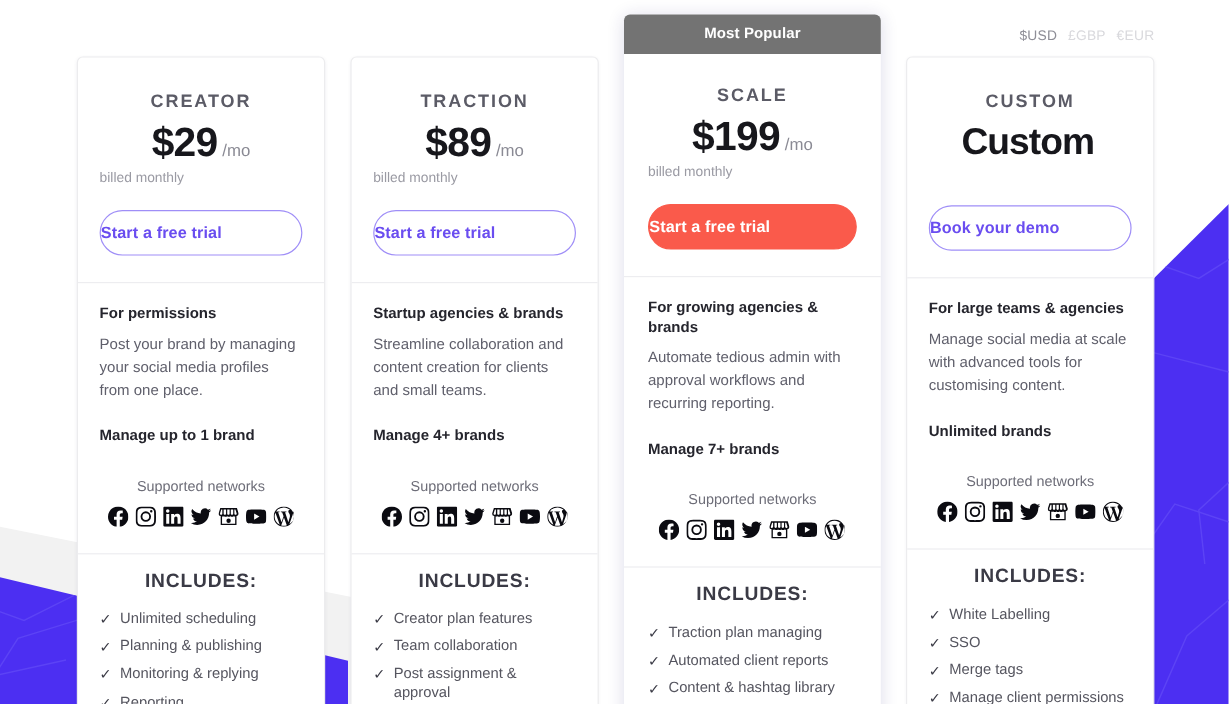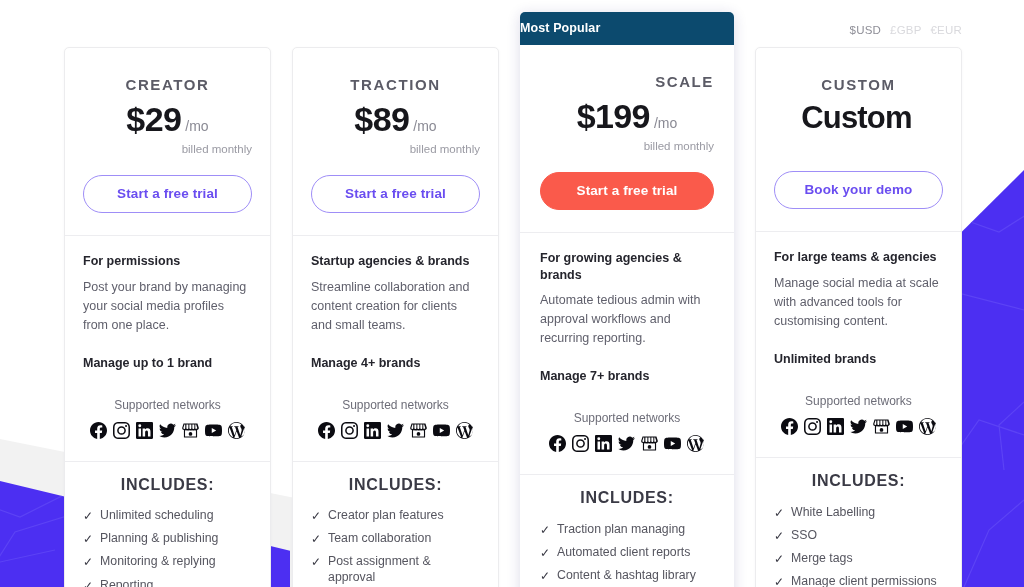--- a/index.html
+++ b/index.html
@@ -96,75 +96,76 @@
   .card.featured {
     width: 215px;
     margin-top: -35px;
     padding: 0 20px 18px 20px;
     border: none;
     border-radius: 5px 5px 0 0;
     box-shadow: 0 2px 14px rgba(40,30,120,0.16);
     min-height: 587px;
   }
   .popular-banner {
-    background: #0c4a6e;
+    background: #737373;
     color: #ffffff;
     font-size: 12.5px;
     font-weight: bold;
+    text-align: center;
     padding: 9px 0 10px;
-    margin: 0 -20px 16px -20px;
+    margin: 0 -20px 0 -20px;
     border-radius: 5px 5px 0 0;
     letter-spacing: 0.1px;
   }
 
   .plan-name {
     text-align: center;
     font-size: 15px;
     font-weight: bold;
     letter-spacing: 1.6px;
     color: #5b5b66;
     padding-top: 28px;
   }
-  .card.featured .plan-name { padding-top: 12px; text-align: right; }
+  .card.featured .plan-name { padding-top: 26px; }
 
   .price-row {
     display: flex;
     align-items: baseline;
     justify-content: center;
     gap: 4px;
     margin-top: 8px;
     text-align: center;
   }
   .price-amount {
     font-size: 34px;
     font-weight: bold;
     color: #17171c;
     letter-spacing: -0.6px;
     line-height: 1.08;
   }
   .price-amount.wordmark { font-size: 31px; letter-spacing: -0.8px; }
   .price-period { font-size: 14px; color: #8a8a94; font-weight: normal; }
 
   .billed-note {
-    text-align: right;
+    text-align: left;
     font-size: 11.5px;
     color: #9a9aa3;
     margin-top: 5px;
     min-height: 15px;
   }
 
   .cta {
     display: block;
     width: 100%;
     margin-top: 17px;
     padding: 10px 0 11px;
     border-radius: 22px;
     font-size: 13.5px;
     font-weight: bold;
-    text-align: center;
+    text-align: left;
     cursor: pointer;
     border: 1.4px solid #9f8ef7;
     background: #ffffff;
     color: #6a4df0;
     letter-spacing: 0.1px;
   }
   .cta.solid {
     background: #fa5a4b;
     border-color: #fa5a4b;
     color: #ffffff;

